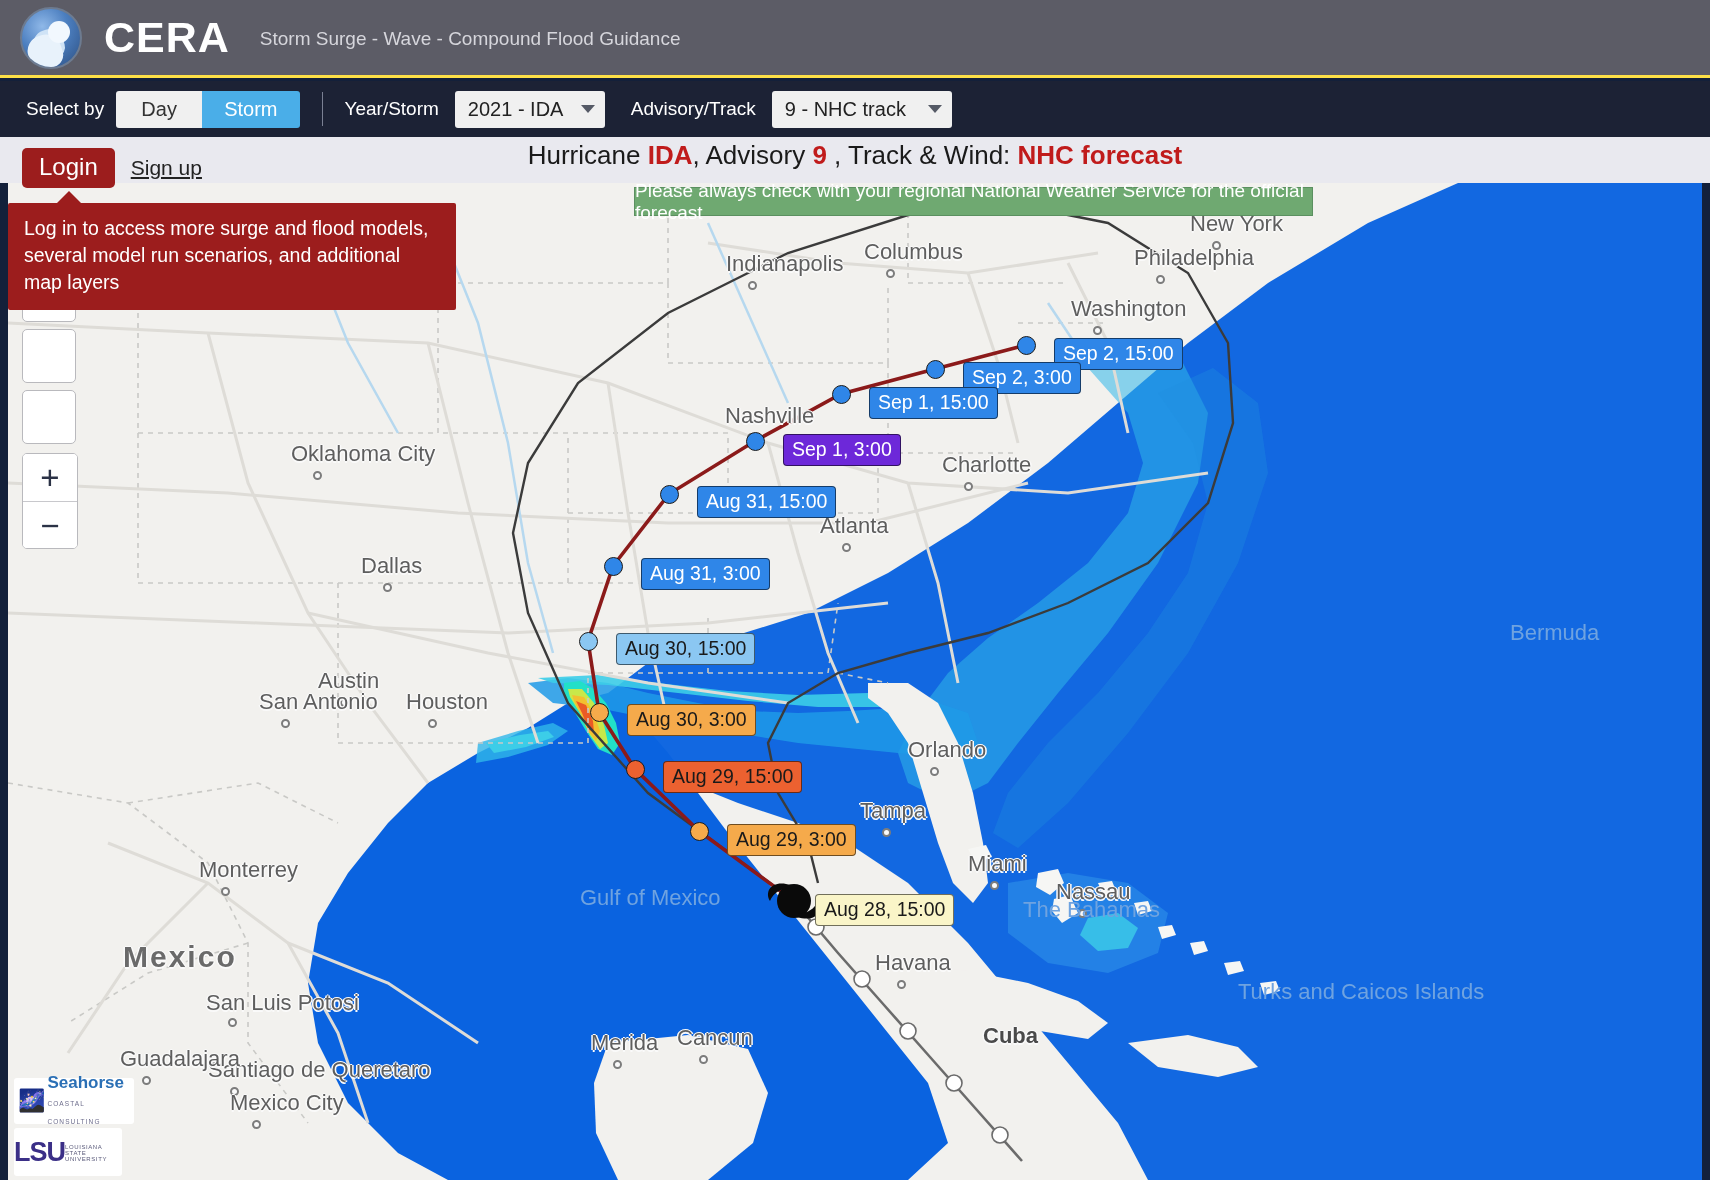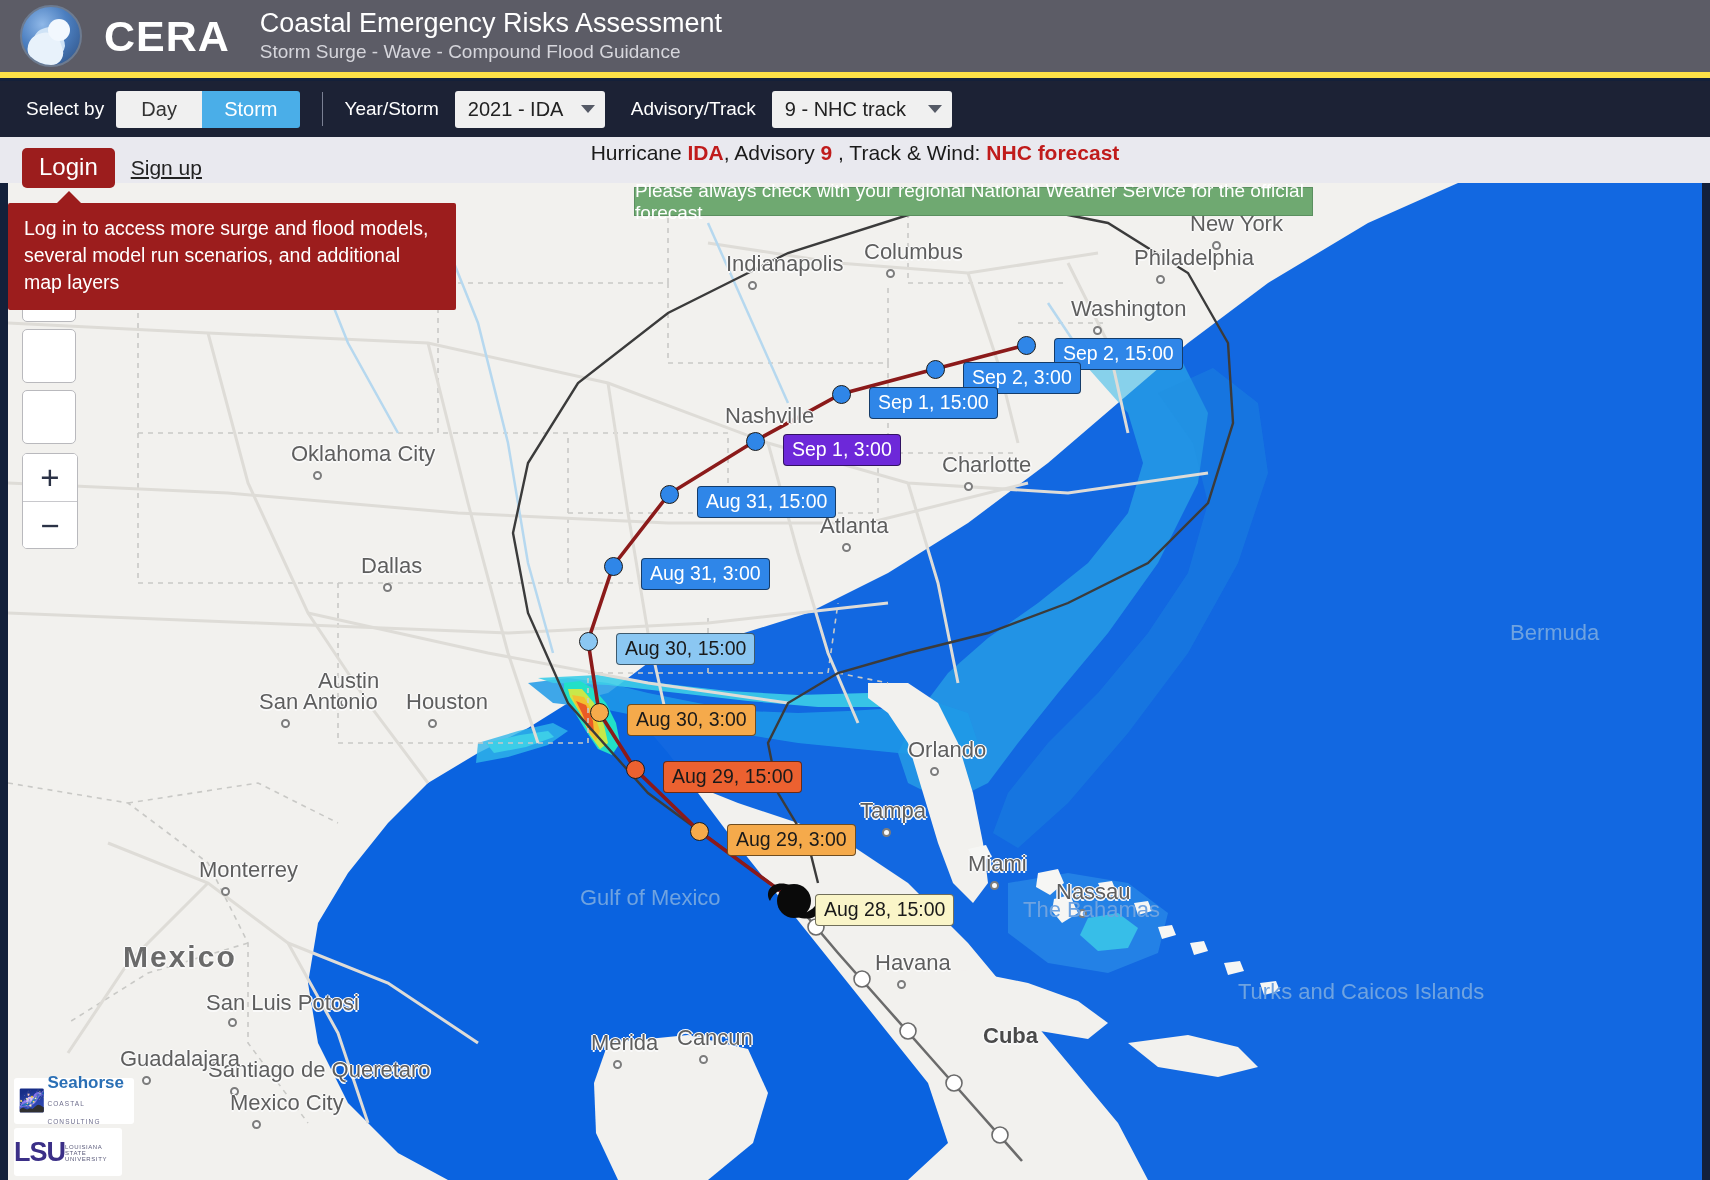--- a/index.html
+++ b/index.html
@@ -8,21 +8,21 @@
     overflow: hidden;
     font-family: "Liberation Sans", sans-serif;
     background: #13203a;
   }
   #app { position: relative; width: 1710px; height: 1180px; background: #13203a; }
 
   
   .header {
     position: absolute; left: 0; top: 0; width: 1710px; height: 78px;
     background: #5c5c66;
-    border-bottom: 6px solid #fde047;
+    border-bottom: 3px solid #fde047;
     display: flex; align-items: center;
   }
   .logo-wrap {
     width: 74px; height: 74px; margin-left: 14px;
     display: flex; align-items: center; justify-content: center;
   }
   .logo-circle {
     width: 62px; height: 62px; border-radius: 50%;
     background: radial-gradient(circle at 35% 30%, #8fb8e8 0%, #4c7fc0 45%, #2c4e80 100%);
     position: relative; overflow: hidden;
@@ -73,21 +73,21 @@
     border-top: 8px solid #555a66;
   }
 
   
   .infobar {
     position: absolute; left: 0; top: 137px; width: 1710px; height: 46px;
     background: #e9e9ef; text-align: center;
     padding-top: 3px;
   }
   .info-line1 { font-size: 19.5px; color: #1a1a1a; line-height: 1.23; }
-  .info-line2 { font-size: 21px; color: #1a1a1a; line-height: 1.23; }
+  .info-line2 { font-size: 26px; color: #1a1a1a; line-height: 1.23; }
   .info-blue { color: #1a2fb0; font-weight: bold; }
   .info-red { color: #c01b1b; font-weight: bold; }
 
   
   .auth { position: absolute; left: 22px; top: 148px; display: flex; align-items: center; z-index: 40; }
   .login-btn {
     background: #9c1d1d; color: #ffffff; font-size: 24px;
     padding: 5px 17px 7px 17px; border-radius: 5px; cursor: pointer;
   }
   .signup-link {
@@ -175,21 +175,20 @@
 <body>
 
 <div id="app">
 
   <div class="header">
     <div class="logo-wrap">
       <div class="logo-circle"></div>
     </div>
     <div class="brand">CERA</div>
     <div class="title-block">
-      <div class="app-title">Coastal Emergency Risks Assessment</div>
       <div class="app-subtitle">Storm Surge - Wave - Compound Flood Guidance</div>
     </div>
   </div>
 
   <div class="toolbar">
     <span class="tb-label">Select by</span>
     <div class="seg">
       <div class="seg-btn">Day</div>
       <div class="seg-btn active">Storm</div>
     </div>

